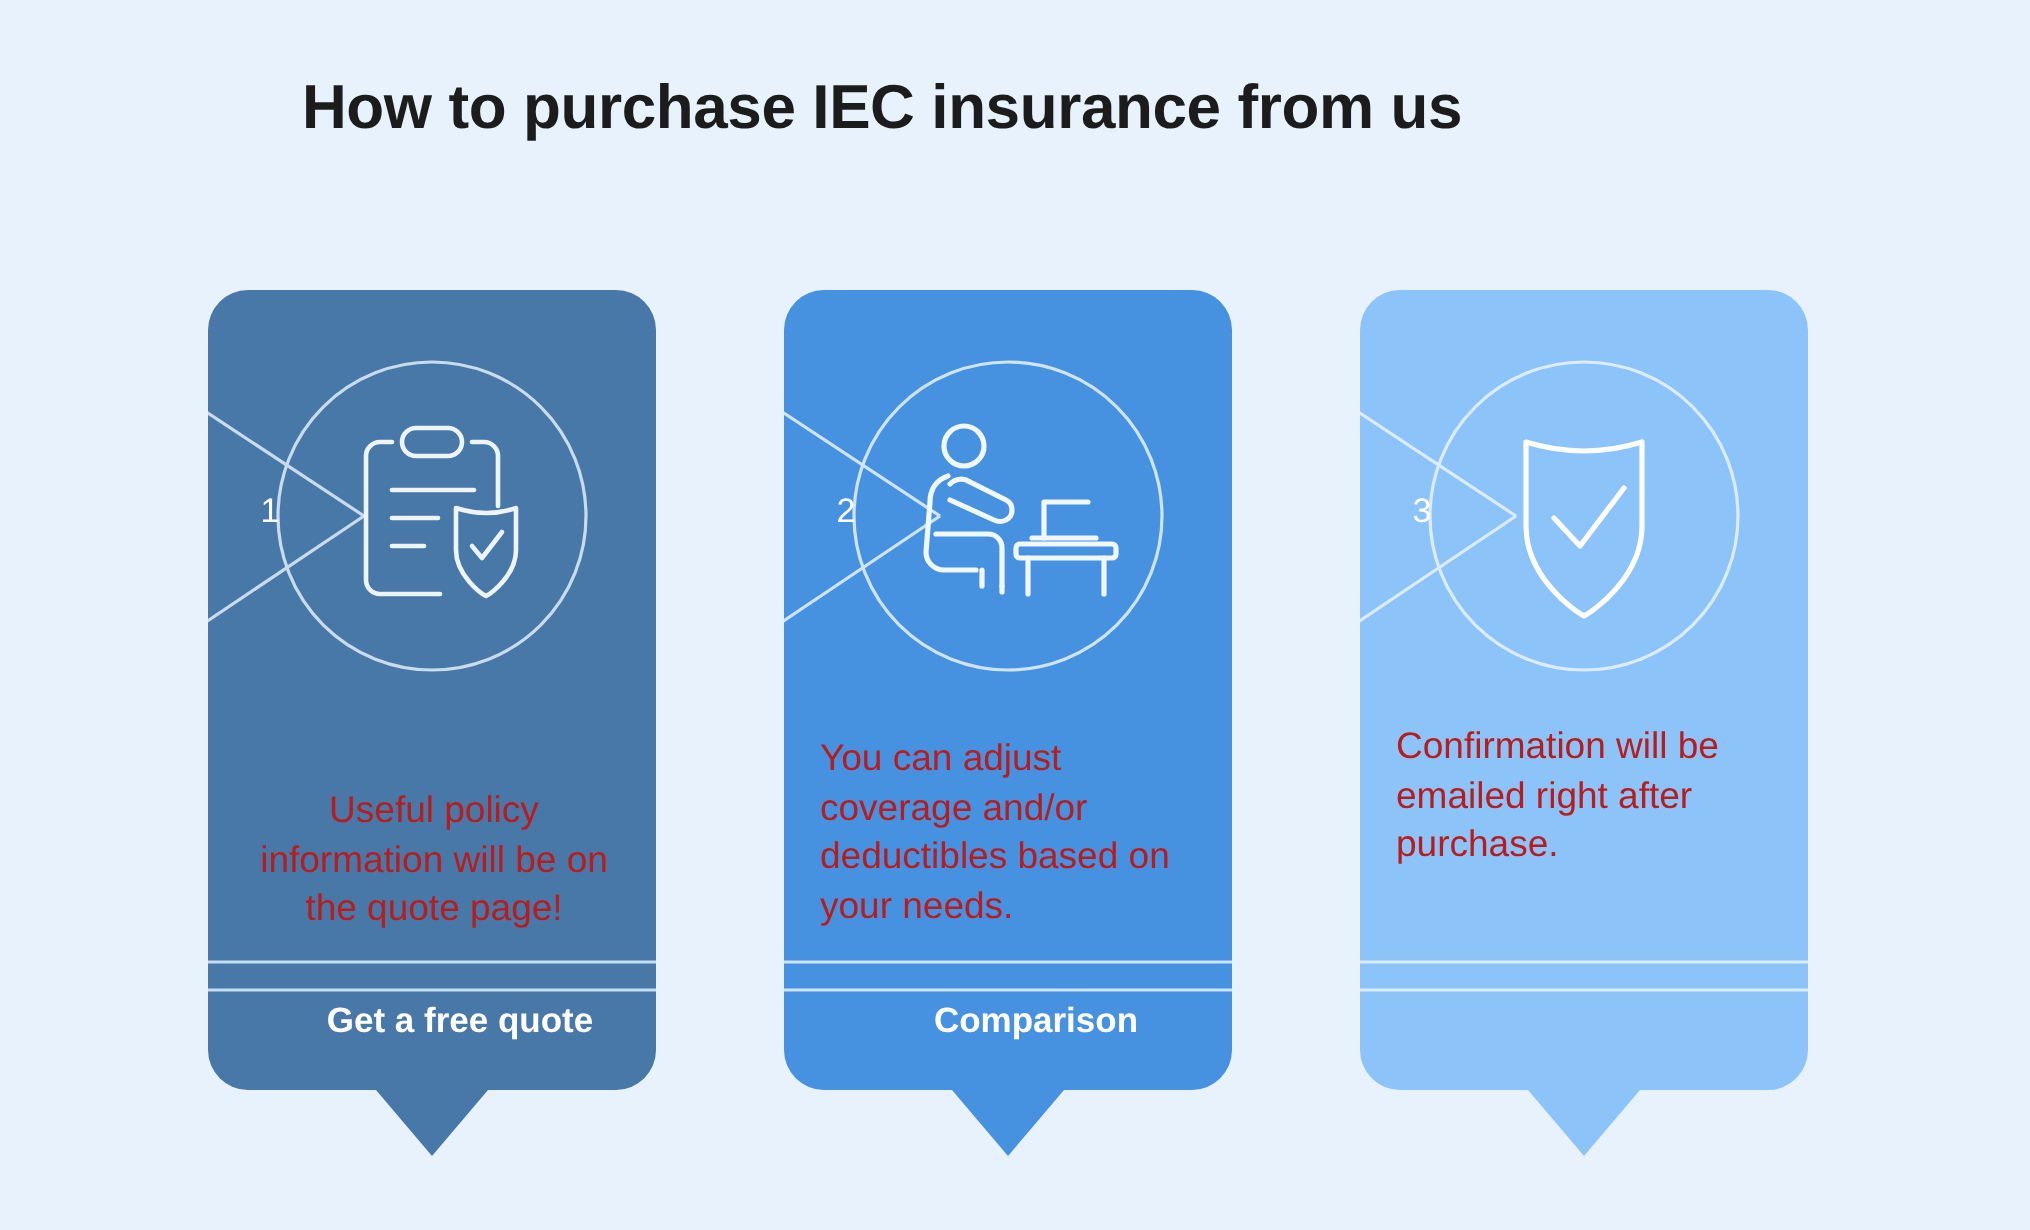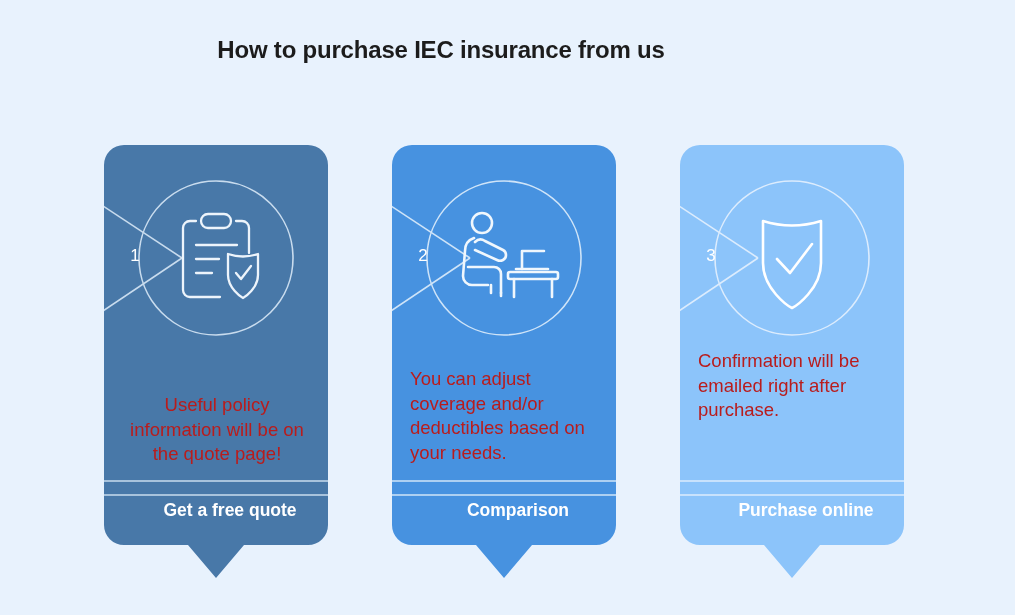--- a/index.html
+++ b/index.html
@@ -14,21 +14,21 @@
     overflow: hidden;
     position: relative;
   }
 
   #page-title {
     position: absolute;
     top: 36px;
     left: 0;
     width: 882px;
     text-align: center;
-    font-size: 24px;
+    font-size: 31px;
     font-weight: bold;
     color: #1c1c1c;
     letter-spacing: -0.2px;
   }
 
   #cards {
     position: absolute;
     top: 145px;
     left: 104px;
     width: 800px;
@@ -69,21 +69,21 @@
     position: absolute;
     left: 18px;
     width: 190px;
     top: 220px;
     font-size: 18.5px;
     line-height: 24.5px;
     color: #b91c1c;
   }
   .card-1 .card-body-text { top: 248px; text-align: center; }
   .card-2 .card-body-text { top: 222px; }
-  .card-3 .card-body-text { top: 204px; }
+  .card-3 .card-body-text { top: 216px; }
 
   .card-label {
     position: absolute;
     left: 0;
     width: 252px;
     top: 355px;
     text-align: center;
     font-size: 17.5px;
     font-weight: bold;
     color: #ffffff;
@@ -179,16 +179,15 @@
 
       <g fill="none" stroke="#ffffff" stroke-width="2.6" stroke-linecap="round" stroke-linejoin="round">
         <path d="M83,76 q29,9 58,0 v42 c0,26 -25,43 -29,45 c-4,-2 -29,-19 -29,-45 Z"></path>
         <polyline points="97,114 110,128 132,99"></polyline>
       </g>
       <line x1="0" y1="336" x2="224" y2="336" stroke="#dcecfd" stroke-width="1.4"></line>
       <line x1="0" y1="350" x2="224" y2="350" stroke="#dcecfd" stroke-width="1.4"></line>
     </svg>
     <div class="card-number">3</div>
     <div class="card-body-text">Confirmation will be emailed right after purchase.</div>
-    <div class="card-label">Purchase online</div>
   </div>
 
 </div>
 
 </body></html>

